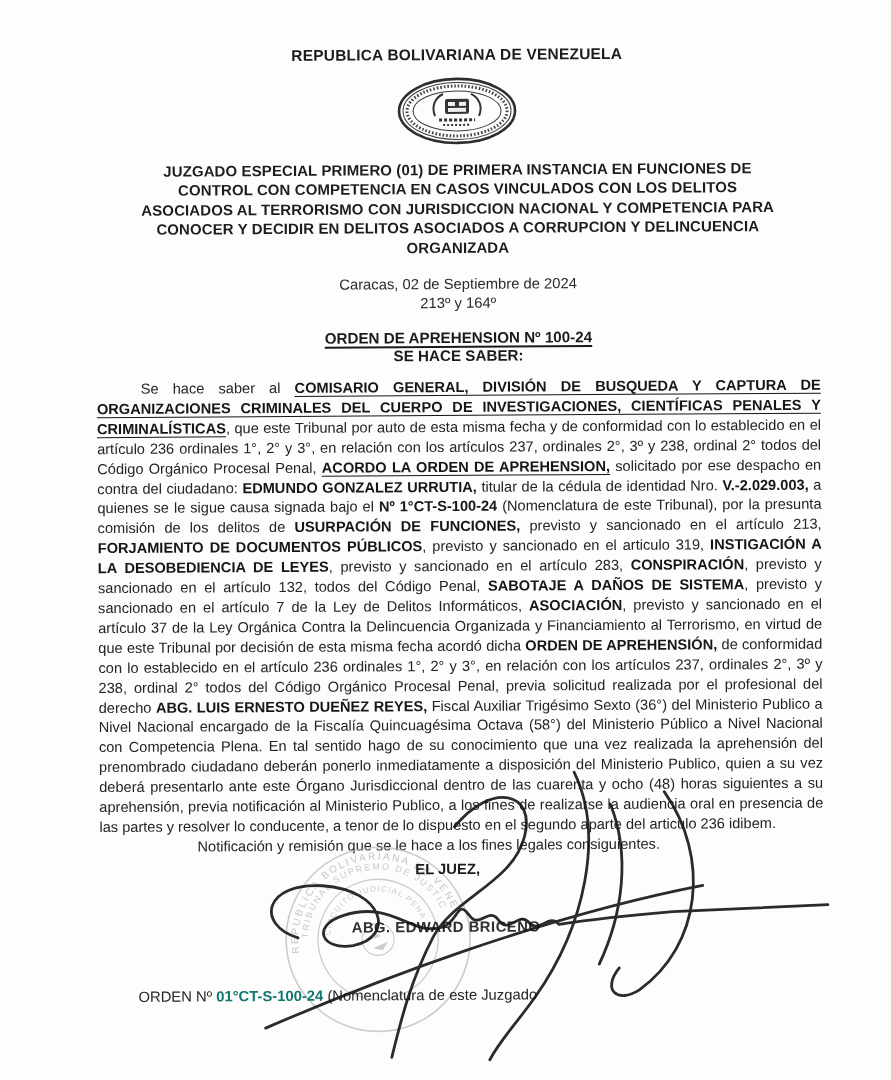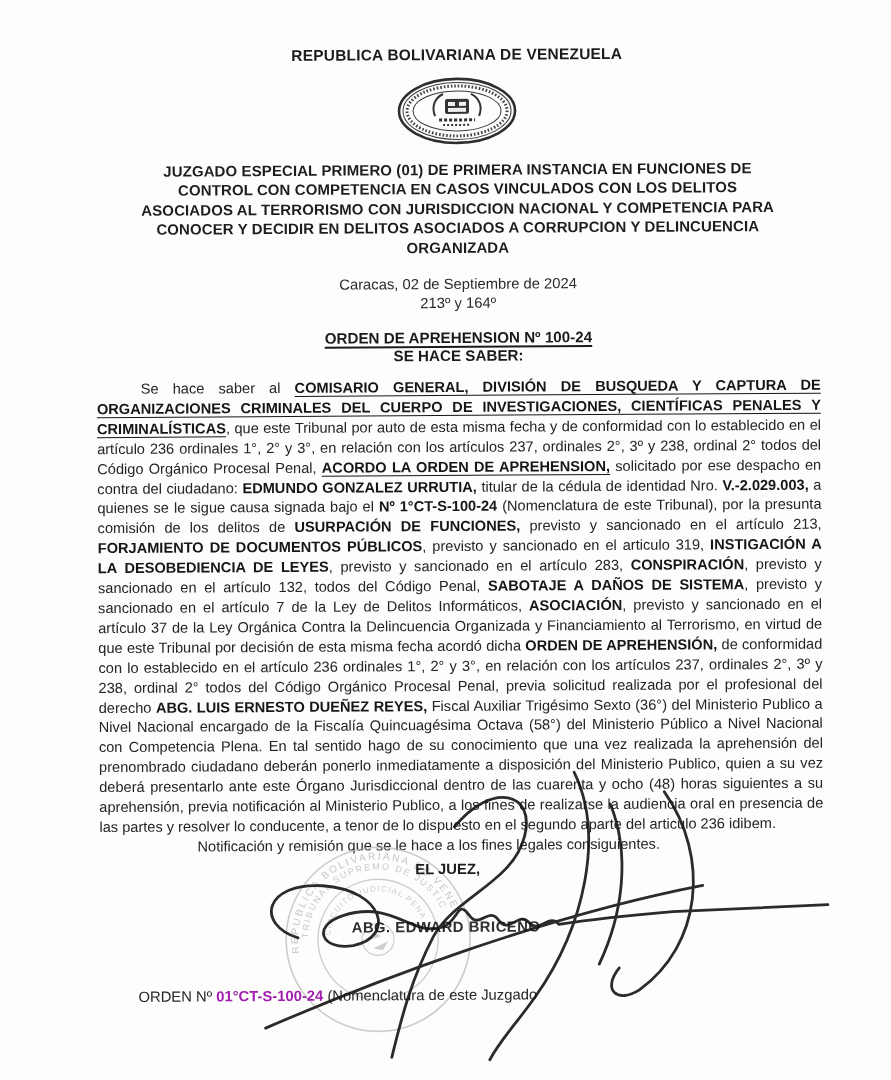--- a/index.html
+++ b/index.html
@@ -62,21 +62,21 @@
   .judge-name{
     position:absolute;top:66px;left:0;right:0;text-align:center;
     font-weight:700;font-size:14.8px;letter-spacing:.5px;color:#2f2f2f;
     transform:translateX(-16px);
     z-index:1;
   }
   .causa-line{
     position:absolute;top:134px;left:38px;
     font-size:14.8px;color:#242424;z-index:2;
   }
-  .causa-line .b{font-weight:700;color:#a21caf;}
+  .causa-line .b{font-weight:700;color:#0f766e;}
   .stamp-svg{position:absolute;left:178px;top:-14px;z-index:0;opacity:.85;}
   .signature-svg{position:absolute;left:143px;top:-88px;z-index:3;pointer-events:none;}
 </style>
 </head>
 <body>
 
 <div class="page">
   <div class="tilt">
     <div class="doc">
 

